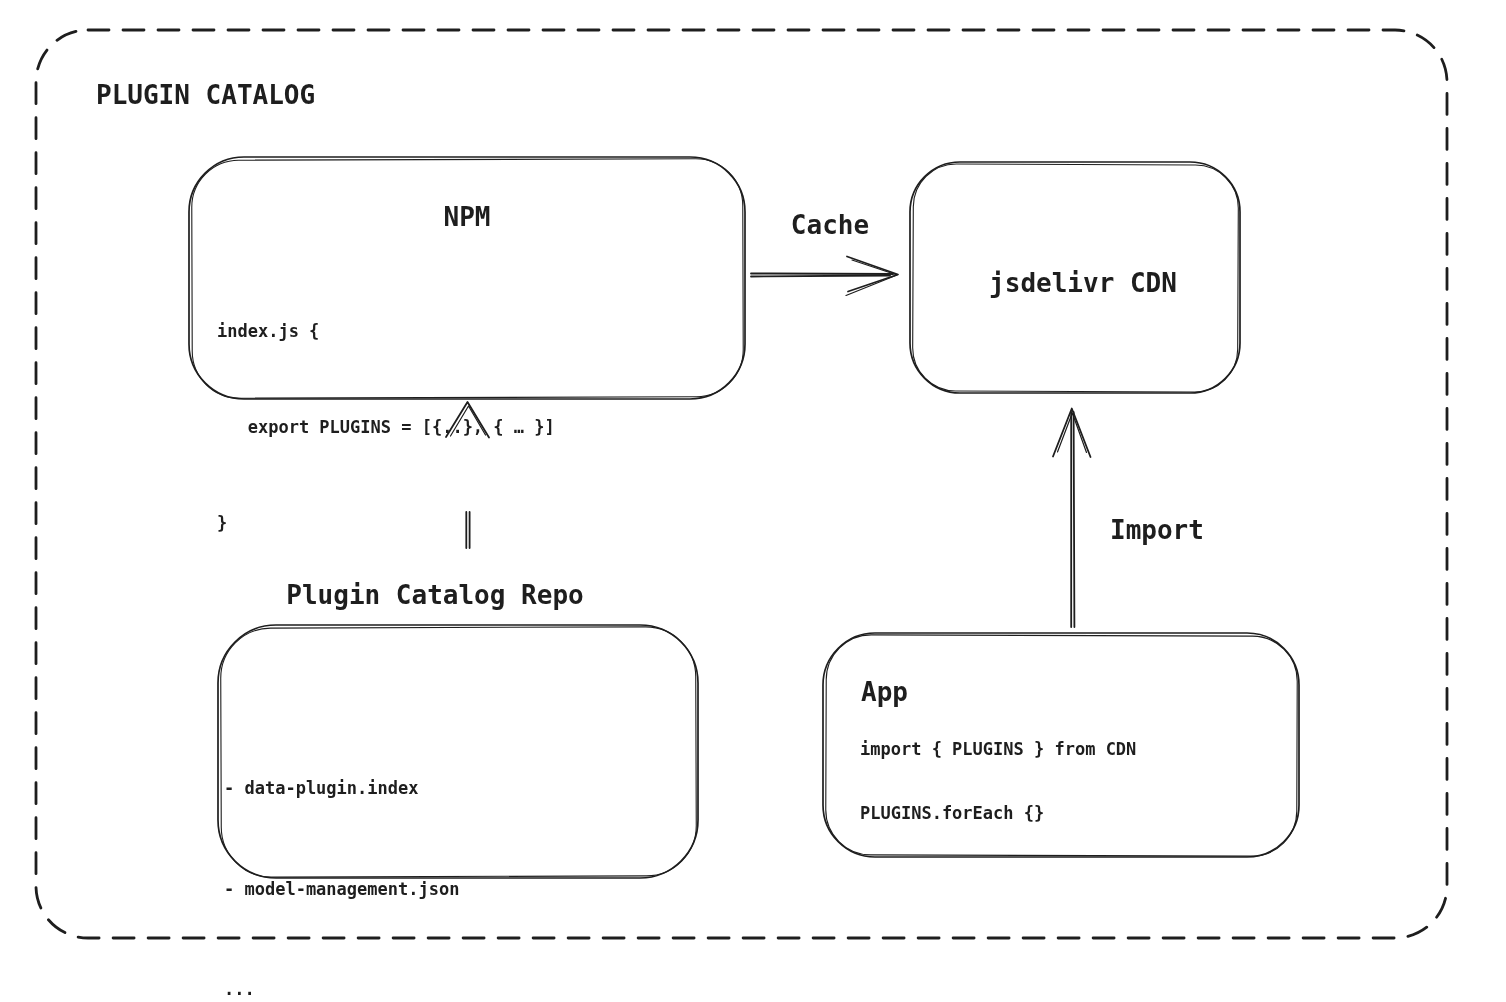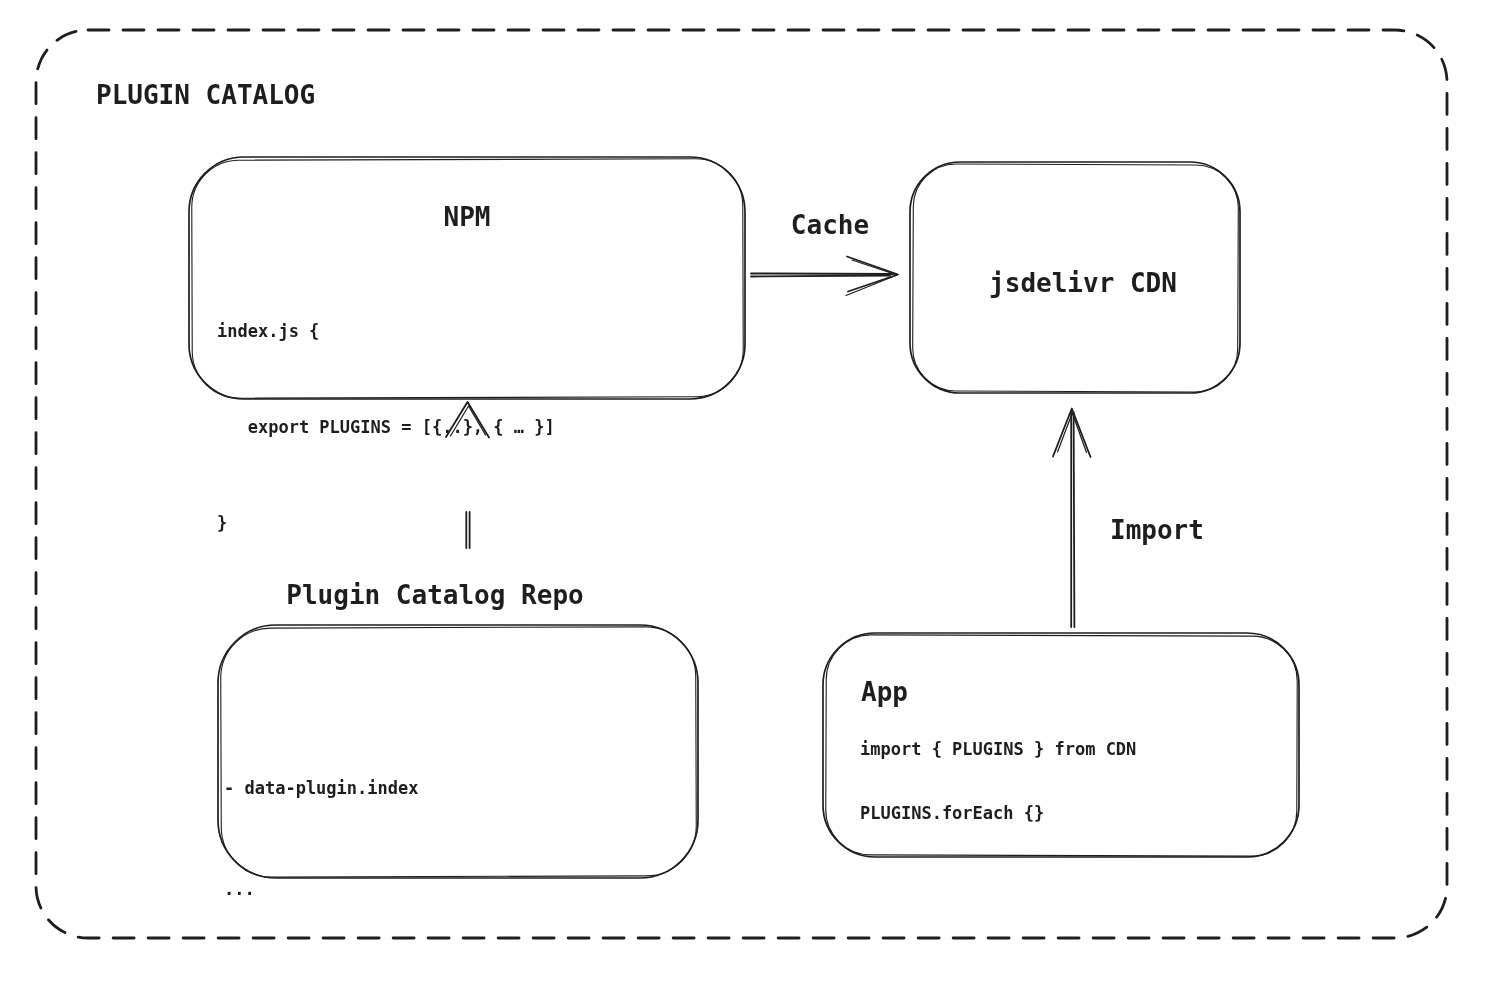--- a/index.html
+++ b/index.html
@@ -93,20 +93,21 @@
 
   <div class="t fs26 ctr" style="left:760px; top:198px; width:140px;">Cache</div>
 
   <div class="t fs26 ctr" style="left:910px; top:256px; width:330px;padding-left:16px;">jsdelivr CDN</div>
 
 
   <div class="t fs26 ctr" style="left:285px; top:568px; width:300px;">Plugin Catalog Repo</div>
 
   <div class="t files" style="left:224px; top:705px;">
     <div>- data-plugin.index</div>
+    <div>- model-management.json</div>
     <div>...</div>
   </div>
 
   <div class="t fs26" style="left:861px; top:677px;">App</div>
 
   <div class="t" style="left:860px; top:734px;">import { PLUGINS } from CDN</div>
 
   <div class="t" style="left:860px; top:798px;">PLUGINS.forEach {}</div>
 
   <div class="t fs26" style="left:1110px; top:515px;">Import</div>

